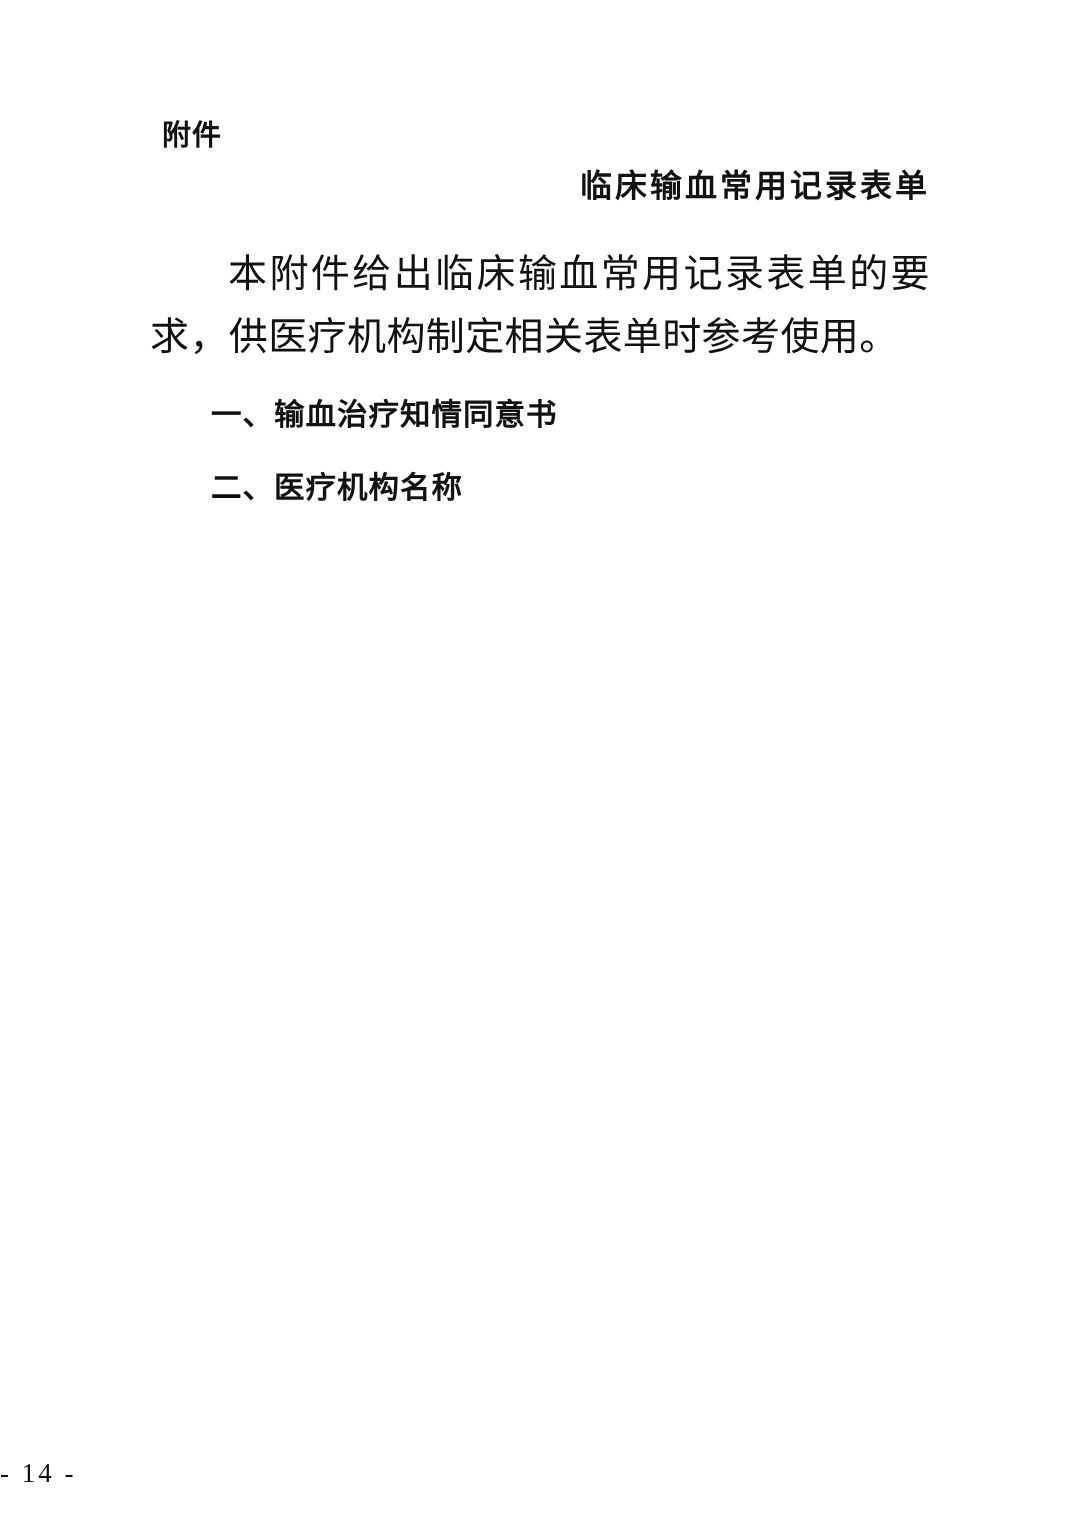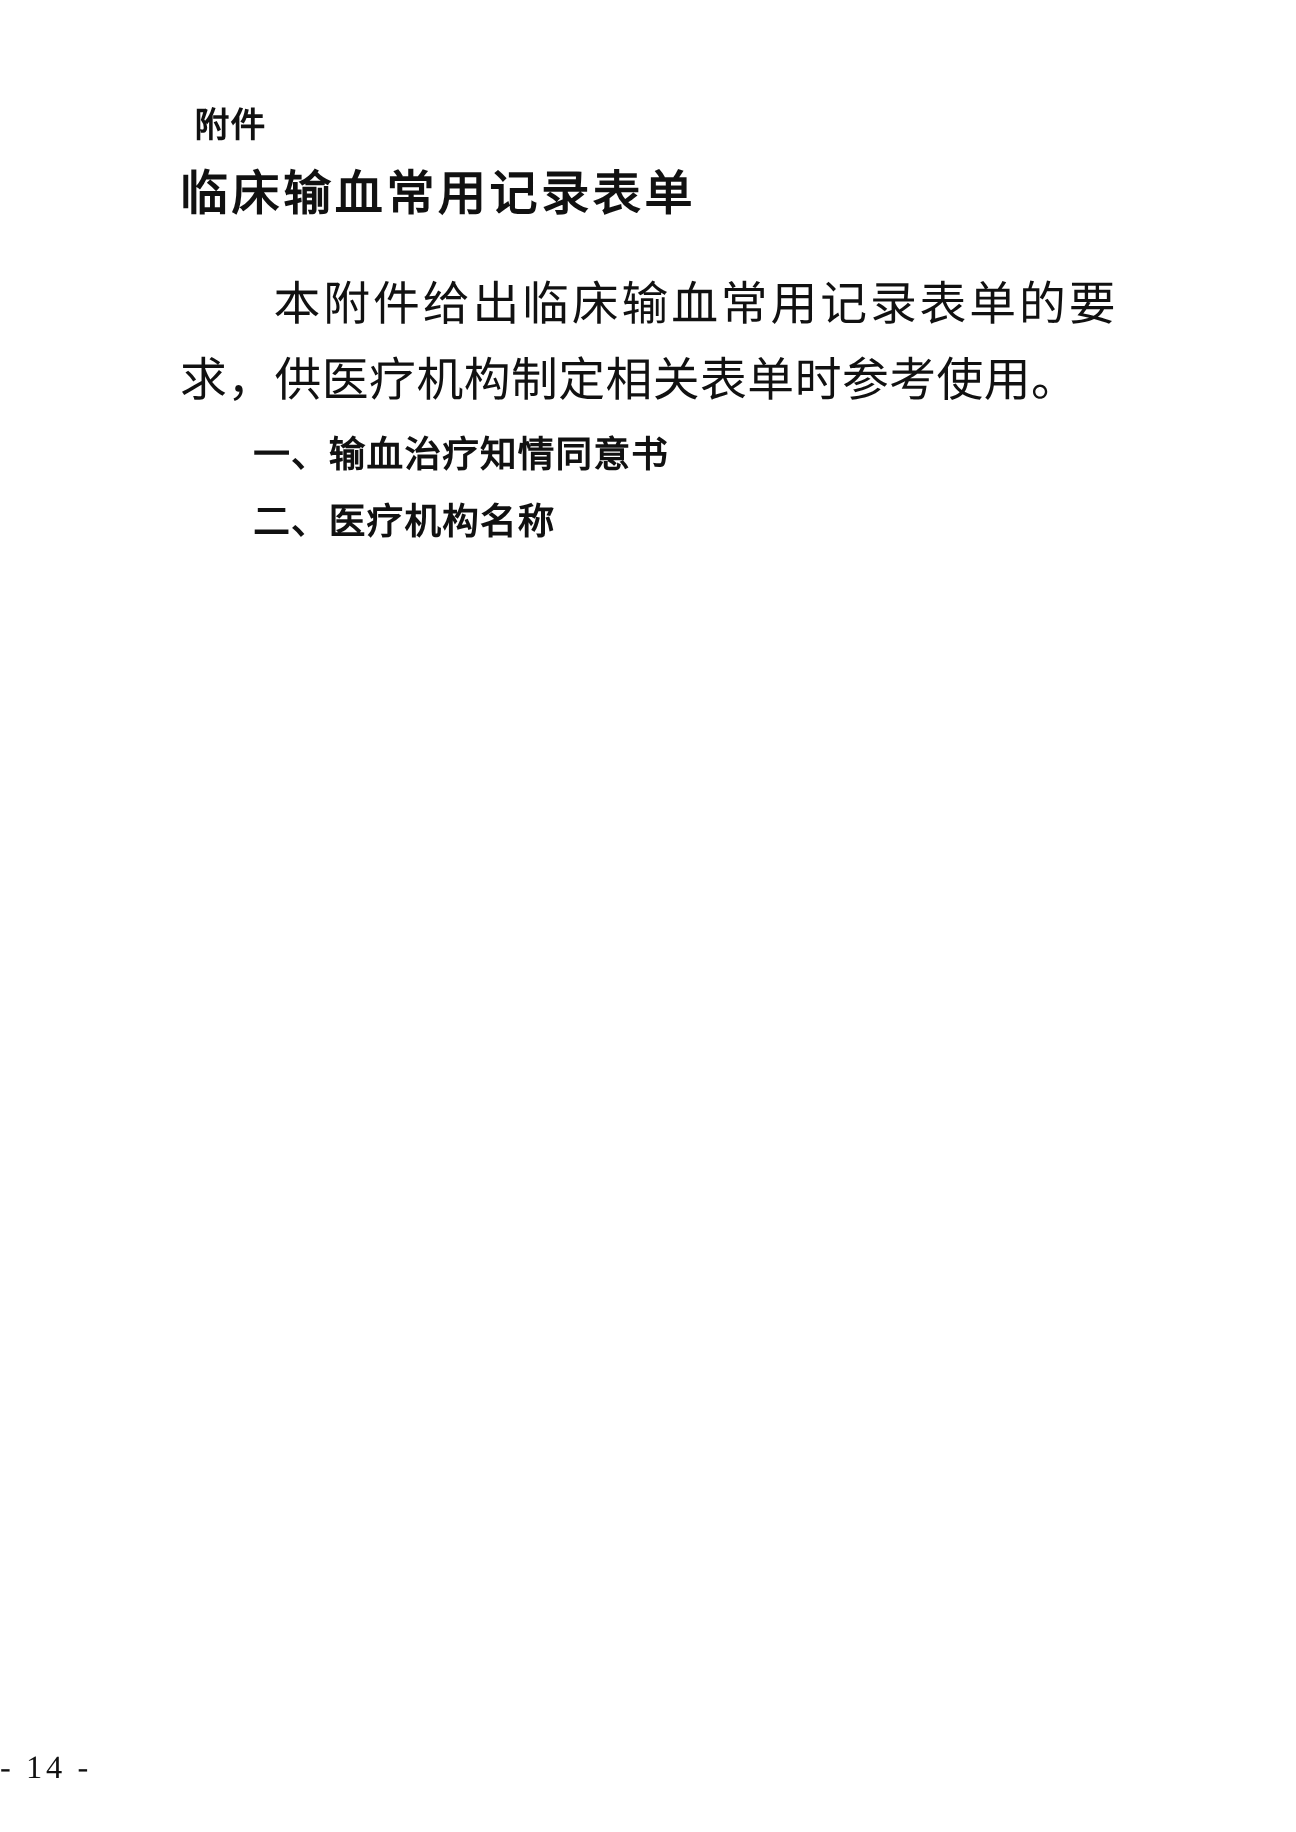--- a/index.html
+++ b/index.html
@@ -16,54 +16,54 @@
     color: #111111;
     overflow: hidden;
   }
   .page {
     position: absolute;
     left: 0;
     top: 0;
     width: 1080px;
     height: 1154px;
     box-sizing: border-box;
-    padding: 88px 150px 0 150px;
+    padding: 118px 150px 0 150px;
   }
   .attachment-label {
     font-family: "Liberation Serif", "DejaVu Serif", serif;
     font-weight: bold;
     font-size: 29px;
     letter-spacing: 1px;
     line-height: 1.2;
     margin: 0 0 4px 12px;
   }
   .doc-title {
-    text-align: left;
+    text-align: right;
     font-family: "Liberation Serif", "DejaVu Serif", serif;
     font-weight: bold;
-    font-size: 40px;
+    font-size: 32px;
     letter-spacing: 3px;
     line-height: 1.35;
     margin: 12px 0 34px 0;
   }
   .para {
     font-size: 39px;
     line-height: 1.62;
     text-align: justify;
     text-justify: inter-ideograph;
     text-indent: 2em;
     margin: 0 0 2px 0;
     letter-spacing: 0.4px;
   }
   .section-heading {
     font-size: 30.5px;
     font-weight: bold;
     line-height: 1.62;
     text-indent: 2em;
-    margin: 6px 0 2px 0;
+    margin: 23px 0 2px 0;
     letter-spacing: 1px;
   }
   .footer {
     position: absolute;
     left: 0;
     right: 0;
     bottom: 38px;
     text-align: left;
     font-size: 27px;
     letter-spacing: 3px;

